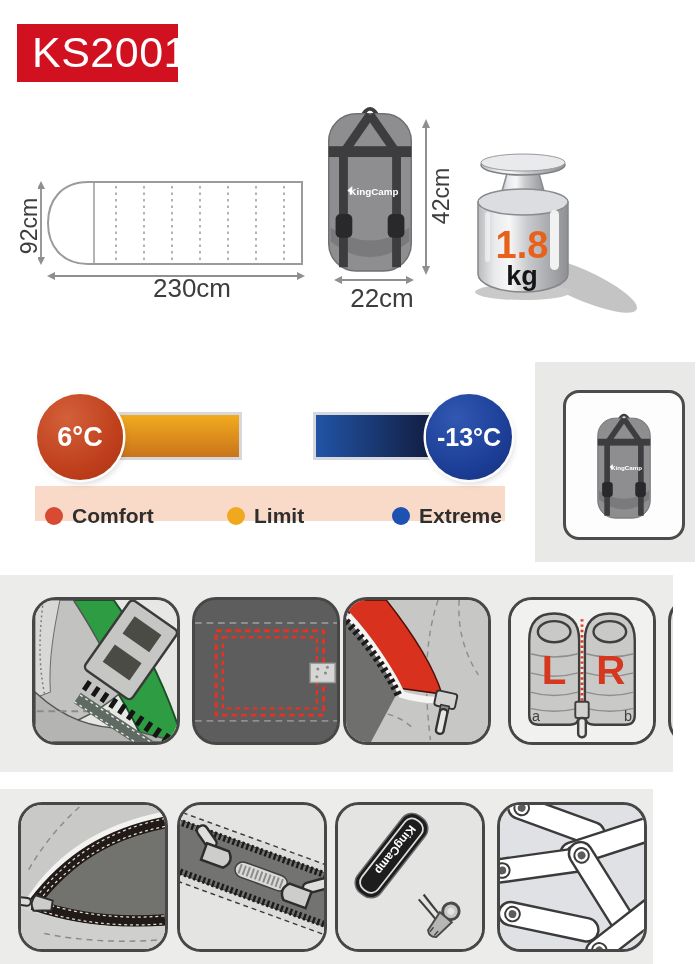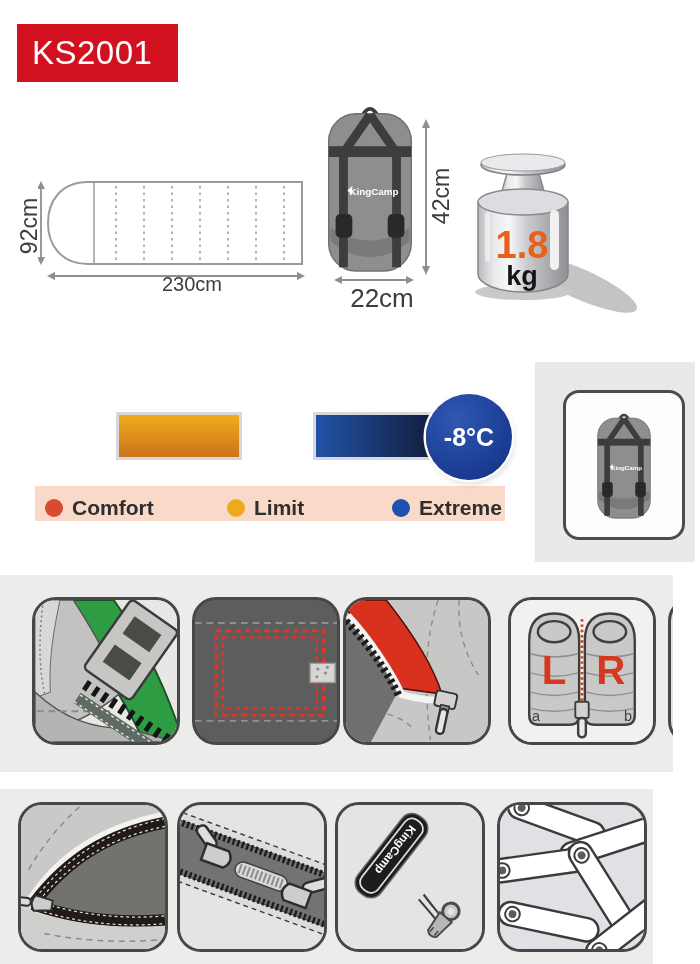--- a/index.html
+++ b/index.html
@@ -10,21 +10,21 @@
   #page *{box-sizing:border-box;}
   svg{display:block;}
   svg text{font-family:"Liberation Sans",sans-serif;}
 
   .abs{position:absolute;}
 
   
   .badge{
     left:17px;top:24px;width:161px;height:58px;
     background:var(--badge-red,#d21120);color:#fff;
-    font-size:33px;line-height:57px;padding-left:15px;letter-spacing:.5px;
+    font-size:43px;line-height:57px;padding-left:15px;letter-spacing:.5px;
   }
 
   
   .dim-label{color:#3d3d3d;text-align:center;}
   .vlabel{transform:rotate(-90deg);}
 
   
   .temp-bar{height:48px;top:412px;border:3px solid #d6d8dd;z-index:1;}
   .bar-warm{left:116px;width:126px;background:linear-gradient(to bottom,var(--warm-bar-top,#f2ab1e),var(--warm-bar-bottom,#c9741b));}
   .bar-cold{left:313px;width:121px;background:linear-gradient(to right,var(--cold-bar-left,#2154a6),var(--cold-bar-right,#121d40));}
@@ -32,21 +32,21 @@
     top:394px;width:86px;height:86px;border-radius:50%;z-index:2;
     display:flex;align-items:center;justify-content:center;
     color:#fff;font-weight:bold;font-size:27px;
     box-shadow:0 0 0 2.5px #fcfcfc, 2px 4px 6px rgba(0,0,0,.15);
   }
   .c-comfort{left:37px;background:radial-gradient(circle at 35% 28%,#d3603a 0%,var(--comfort-red,#bf3f1c) 62%,#a93415 100%);}
   .c-limit{left:234px;background:radial-gradient(circle at 35% 28%,#f7c449 0%,var(--limit-amber,#efa312) 62%,#d98f0e 100%);}
   .c-extreme{left:426px;font-size:25px;background:radial-gradient(circle at 35% 28%,#3158b2 0%,var(--extreme-blue,#1c3e96) 62%,#142f7a 100%);}
 
   .legend{left:35px;top:486px;width:470px;height:35px;background:var(--legend-bg,#f9d9c8);}
-  .leg-item{position:absolute;top:4px;height:35px;display:flex;align-items:center;gap:9px;}
+  .leg-item{position:absolute;top:12px;height:35px;display:flex;align-items:center;gap:9px;}
   .leg-dot{width:18px;height:18px;border-radius:50%;}
   .leg-label{font-weight:bold;font-size:21px;color:var(--legend-text,#2e2e2e);}
 
   
   .panel{left:535px;top:362px;width:160px;height:200px;background:var(--panel-gray,#e9e9e8);}
   .panel-card{
     position:absolute;left:28px;top:28px;width:122px;height:150px;
     background:#fdfdfd;border:3px solid #4c4c4c;border-radius:16px;
     display:flex;align-items:center;justify-content:center;
   }
@@ -90,21 +90,21 @@
       <polygon points="3,3 -1,11 7,11" stroke="none"></polygon>
       <polygon points="3,87 -1,79 7,79" stroke="none"></polygon>
     </g>
     <g fill="#8f8f8f" stroke="#8f8f8f">
       <line x1="15" y1="98" x2="261" y2="98" stroke-width="1.8"></line>
       <polygon points="9,98 17,94 17,102" stroke="none"></polygon>
       <polygon points="267,98 259,94 259,102" stroke="none"></polygon>
     </g>
   </svg>
   <div class="abs dim-label vlabel" style="left:-14px;top:214px;width:84px;height:24px;font-size:23px">92cm</div>
-  <div class="abs dim-label" style="left:132px;top:273px;width:120px;font-size:20px">230cm</div>
+  <div class="abs dim-label" style="left:132px;top:273px;width:120px;font-size:26px">230cm</div>
 
   <svg width="0" height="0" style="position:absolute">
     <symbol id="sym-packed-bag" viewBox="0 0 96 178">
       <path d="M40 16 Q48 2 56 16" fill="none" stroke="#3d3d3f" stroke-width="4"></path>
       <rect x="6" y="14" width="84" height="160" rx="28" fill="#8e8e90" stroke="#707072" stroke-width="1.5"></rect>
       <path d="M8 130 Q48 156 88 130 L88 144 Q48 176 8 144 Z" fill="#7a7a7c"></path>
       <path d="M48 15 L21 54" stroke="#3d3d3f" stroke-width="9"></path>
       <path d="M48 15 L75 54" stroke="#3d3d3f" stroke-width="9"></path>
       <rect x="6" y="47" width="84" height="11" fill="#3d3d3f"></rect>
       <line x1="21" y1="54" x2="21" y2="170" stroke="#3d3d3f" stroke-width="9"></line>
@@ -153,21 +153,22 @@
     <path d="M16 56 L16 128 A45 18 0 0 0 106 128 L106 56 Z" fill="url(#metalGrad)" stroke="#85868a" stroke-width="1.5"></path>
     <ellipse cx="61" cy="56" rx="45" ry="13" fill="#dcdde0" stroke="#8a8b8f" stroke-width="1.5"></ellipse>
     <rect x="88" y="64" width="9" height="60" rx="4.5" fill="#ffffff" opacity=".85"></rect>
     <rect x="23" y="66" width="5" height="50" rx="2.5" fill="#ffffff" opacity=".5"></rect>
   </svg>
   <div class="abs w-value" style="left:478px;top:224px;width:88px">1.8</div>
   <div class="abs w-unit" style="left:478px;top:261px;width:88px">kg</div>
 
   <div class="abs temp-bar bar-warm"></div>
   <div class="abs temp-bar bar-cold"></div>
-  <div class="abs temp-circle c-extreme">-8°C</div>
+  <div class="abs temp-circle c-comfort">6°C</div>
+  <div class="abs temp-circle c-extreme">-13°C</div>
 
   <div class="abs legend">
     <div class="leg-item" style="left:10px">
       <span class="leg-dot" style="background:var(--legend-dot-red,#d84b32)"></span>
       <span class="leg-label">Comfort</span>
     </div>
     <div class="leg-item" style="left:357px">
       <span class="leg-dot" style="background:var(--legend-dot-blue,#1d52b2)"></span>
       <span class="leg-label">Extreme</span>
     </div>

